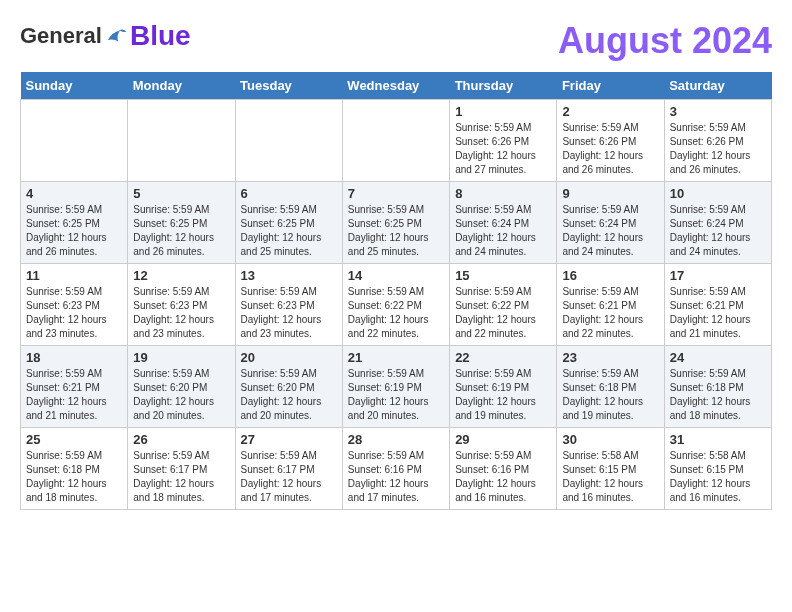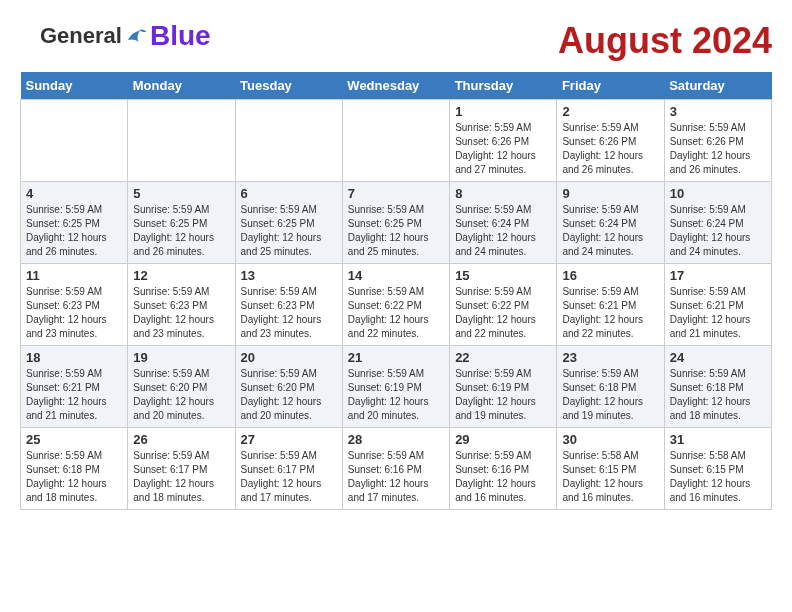--- a/index.html
+++ b/index.html
@@ -13,21 +13,20 @@
     .header {
       display: flex;
       justify-content: space-between;
       align-items: flex-start;
       margin-bottom: 10px;
     }
     .logo {
       display: flex;
       flex-direction: column;
       align-items: flex-start;
-      margin-left: 20px;
     }
     .logo-text {
       display: flex;
       align-items: center;
       gap: 2px;
     }
     .logo-general {
       font-size: 22px;
       font-weight: bold;
       color: #333;
@@ -40,21 +39,21 @@
     .logo-bird {
       width: 24px;
       height: 24px;
     }
     .title-area {
       text-align: right;
     }
     .month-year {
       font-size: 36px;
       font-weight: bold;
-      color: #b91c1c;
+      color: #8b5cf6;
     }
     .location {
       font-size: 16px;
       color: #333;
     }
     table {
       width: 100%;
       border-collapse: collapse;
       table-layout: fixed;
     }

